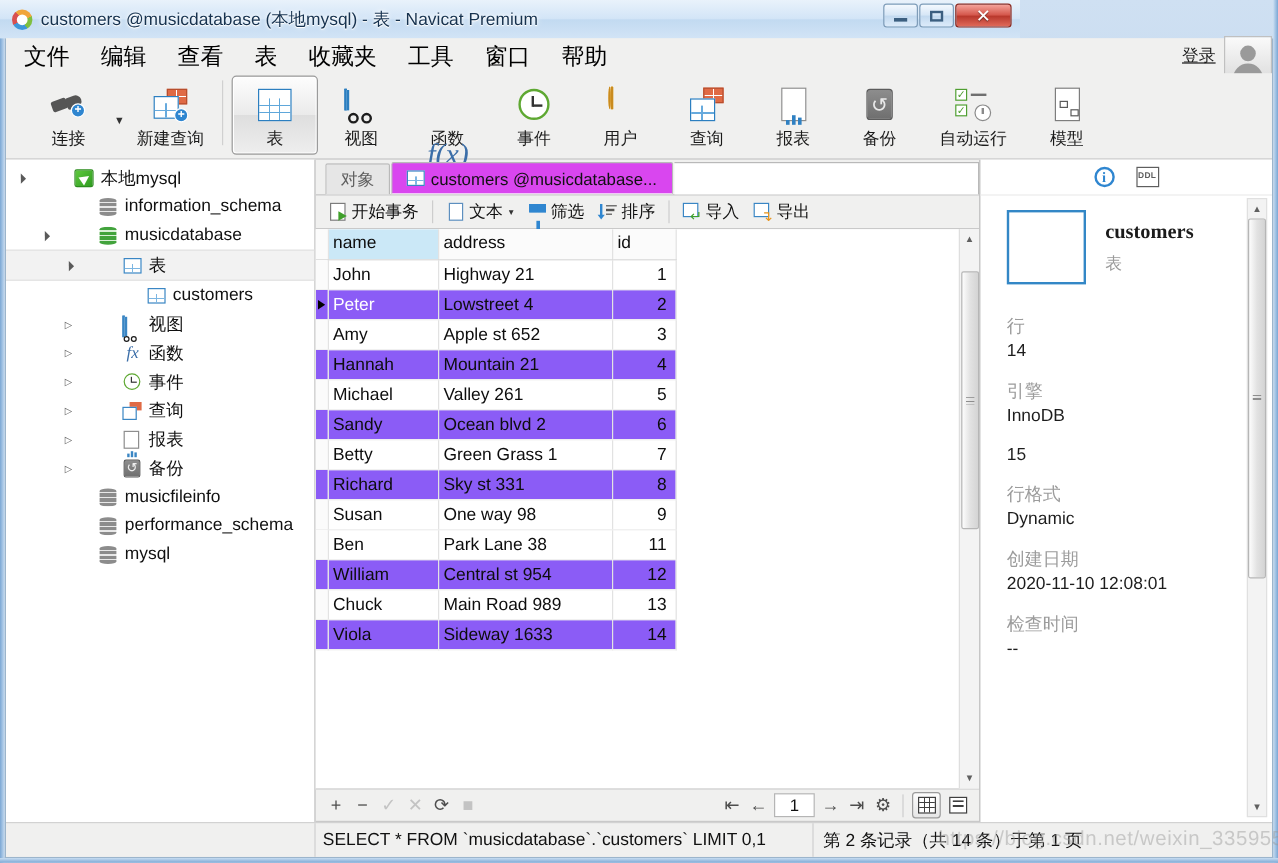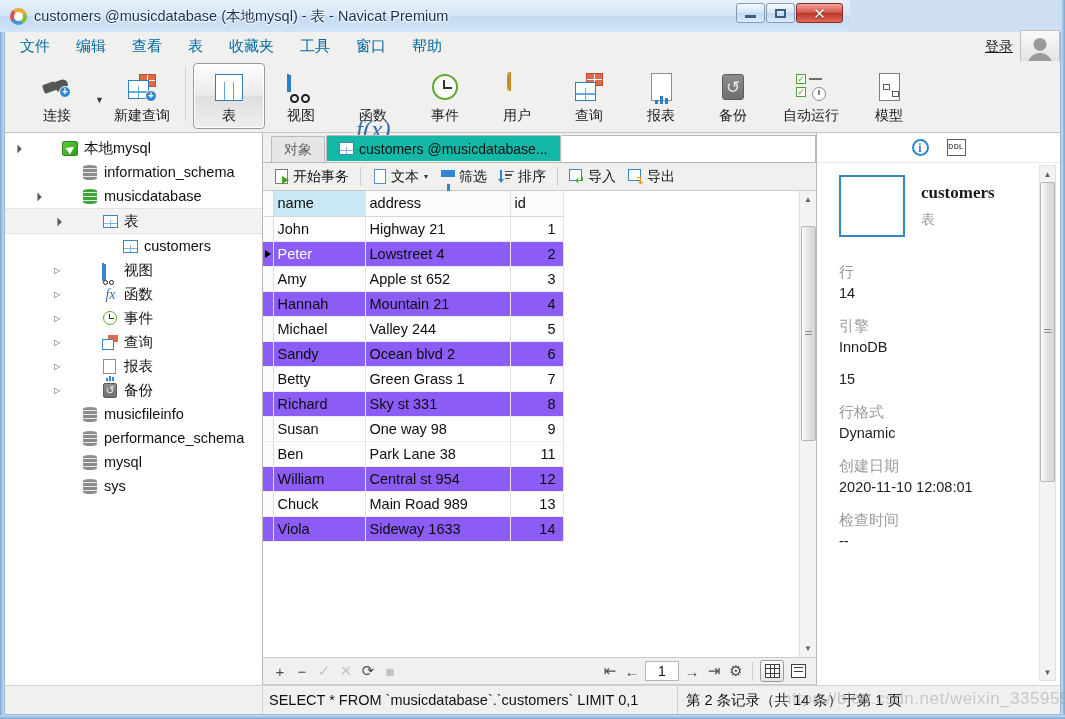--- a/index.html
+++ b/index.html
@@ -80,21 +80,21 @@
     display: flex; flex-direction: column;
   }
 
   
   #menubar {
     height: 29px; background: #f0f0ef;
     display: flex; align-items: center; position: relative;
     flex: 0 0 auto;
   }
   .menu-item {
-    font-size: 15px; color: #0369a1; padding: 2px 11px; margin-left: 4px; cursor: default;
+    font-size: 19px; color: #000000; padding: 2px 11px; margin-left: 4px; cursor: default;
   }
   #login-area {
     position: absolute; right: 0; top: 0; height: 29px; display: flex; align-items: center;
   }
   #login-link {
     font-size: 14px; color: #1a1a1a; text-decoration: underline; margin-right: 7px;
   }
   #avatar {
     width: 40px; height: 42px; margin-top: 8px;
     background: linear-gradient(to bottom, #fafafa, #d9d9d9);
@@ -336,21 +336,21 @@
   #tabstrip {
     height: 30px; background: #f0f0ef; display: flex; align-items: flex-end;
     border-bottom: 1px solid #b9b9b9; flex: 0 0 auto; padding-left: 8px;
   }
   .tab {
     height: 26px; display: flex; align-items: center; gap: 5px;
     padding: 0 12px; font-size: 14px; color: #5e5e5e;
     border: 1px solid #b9b9b9; border-bottom: none; background: #e6e6e6;
     border-radius: 2px 2px 0 0; margin-right: 1px; cursor: default;
   }
-  .tab.active { background: #14b8a6; color: #111; height: 27px; border-bottom: 1px solid #fff; position: relative; z-index: 2; }
+  .tab.active { background: #d946ef; color: #111; height: 27px; border-bottom: 1px solid #fff; position: relative; z-index: 2; }
   .tab .tab-ico { width: 15px; height: 13px; position: relative; flex: 0 0 15px; }
   .tabfill { flex: 1 1 auto; height: 27px; background: #fff; border: 1px solid #b9b9b9; border-left:none; border-bottom: none; }
 
   #gridtoolbar {
     height: 28px; background: #f0f0ef; display: flex; align-items: center;
     border-bottom: 1px solid #c9c9c9; flex: 0 0 auto; padding-left: 5px;
   }
   .gt-btn { display: flex; align-items: center; gap: 3px; padding: 2px 6px; font-size: 14px; color: #111; cursor: default; white-space: nowrap;}
   .gt-sep { width: 1px; height: 19px; background: #cdcdcd; margin: 0 5px; }
   .gt-ico { width: 16px; height: 16px; position: relative; flex: 0 0 16px; }
@@ -789,27 +789,20 @@
           </div>
 
           <div class="tnode" style="padding-left:24px">
             <span class="tw"></span>
             <span class="ticon">
                 <span class="db-ico"></span>
               </span>
             <span>mysql</span>
           </div>
 
-          <div class="tnode" style="padding-left:24px">
-            <span class="tw"></span>
-            <span class="ticon">
-                <span class="db-ico"></span>
-              </span>
-            <span>sys</span>
-          </div>
 
         </div>
       </div>
 
       <div id="center">
 
         <div id="tabstrip">
           <div class="tab">
             <span>对象</span>
           </div>
@@ -915,21 +908,21 @@
                   </tr>
                   <tr class="alt">
                     <td class="gut"></td>
                     <td>Hannah</td>
                     <td>Mountain 21</td>
                     <td class="num">4</td>
                   </tr>
                   <tr>
                     <td class="gut"></td>
                     <td>Michael</td>
-                    <td>Valley 244</td>
+                    <td>Valley 261</td>
                     <td class="num">5</td>
                   </tr>
                   <tr class="alt">
                     <td class="gut"></td>
                     <td>Sandy</td>
                     <td>Ocean blvd 2</td>
                     <td class="num">6</td>
                   </tr>
                   <tr>
                     <td class="gut"></td>

